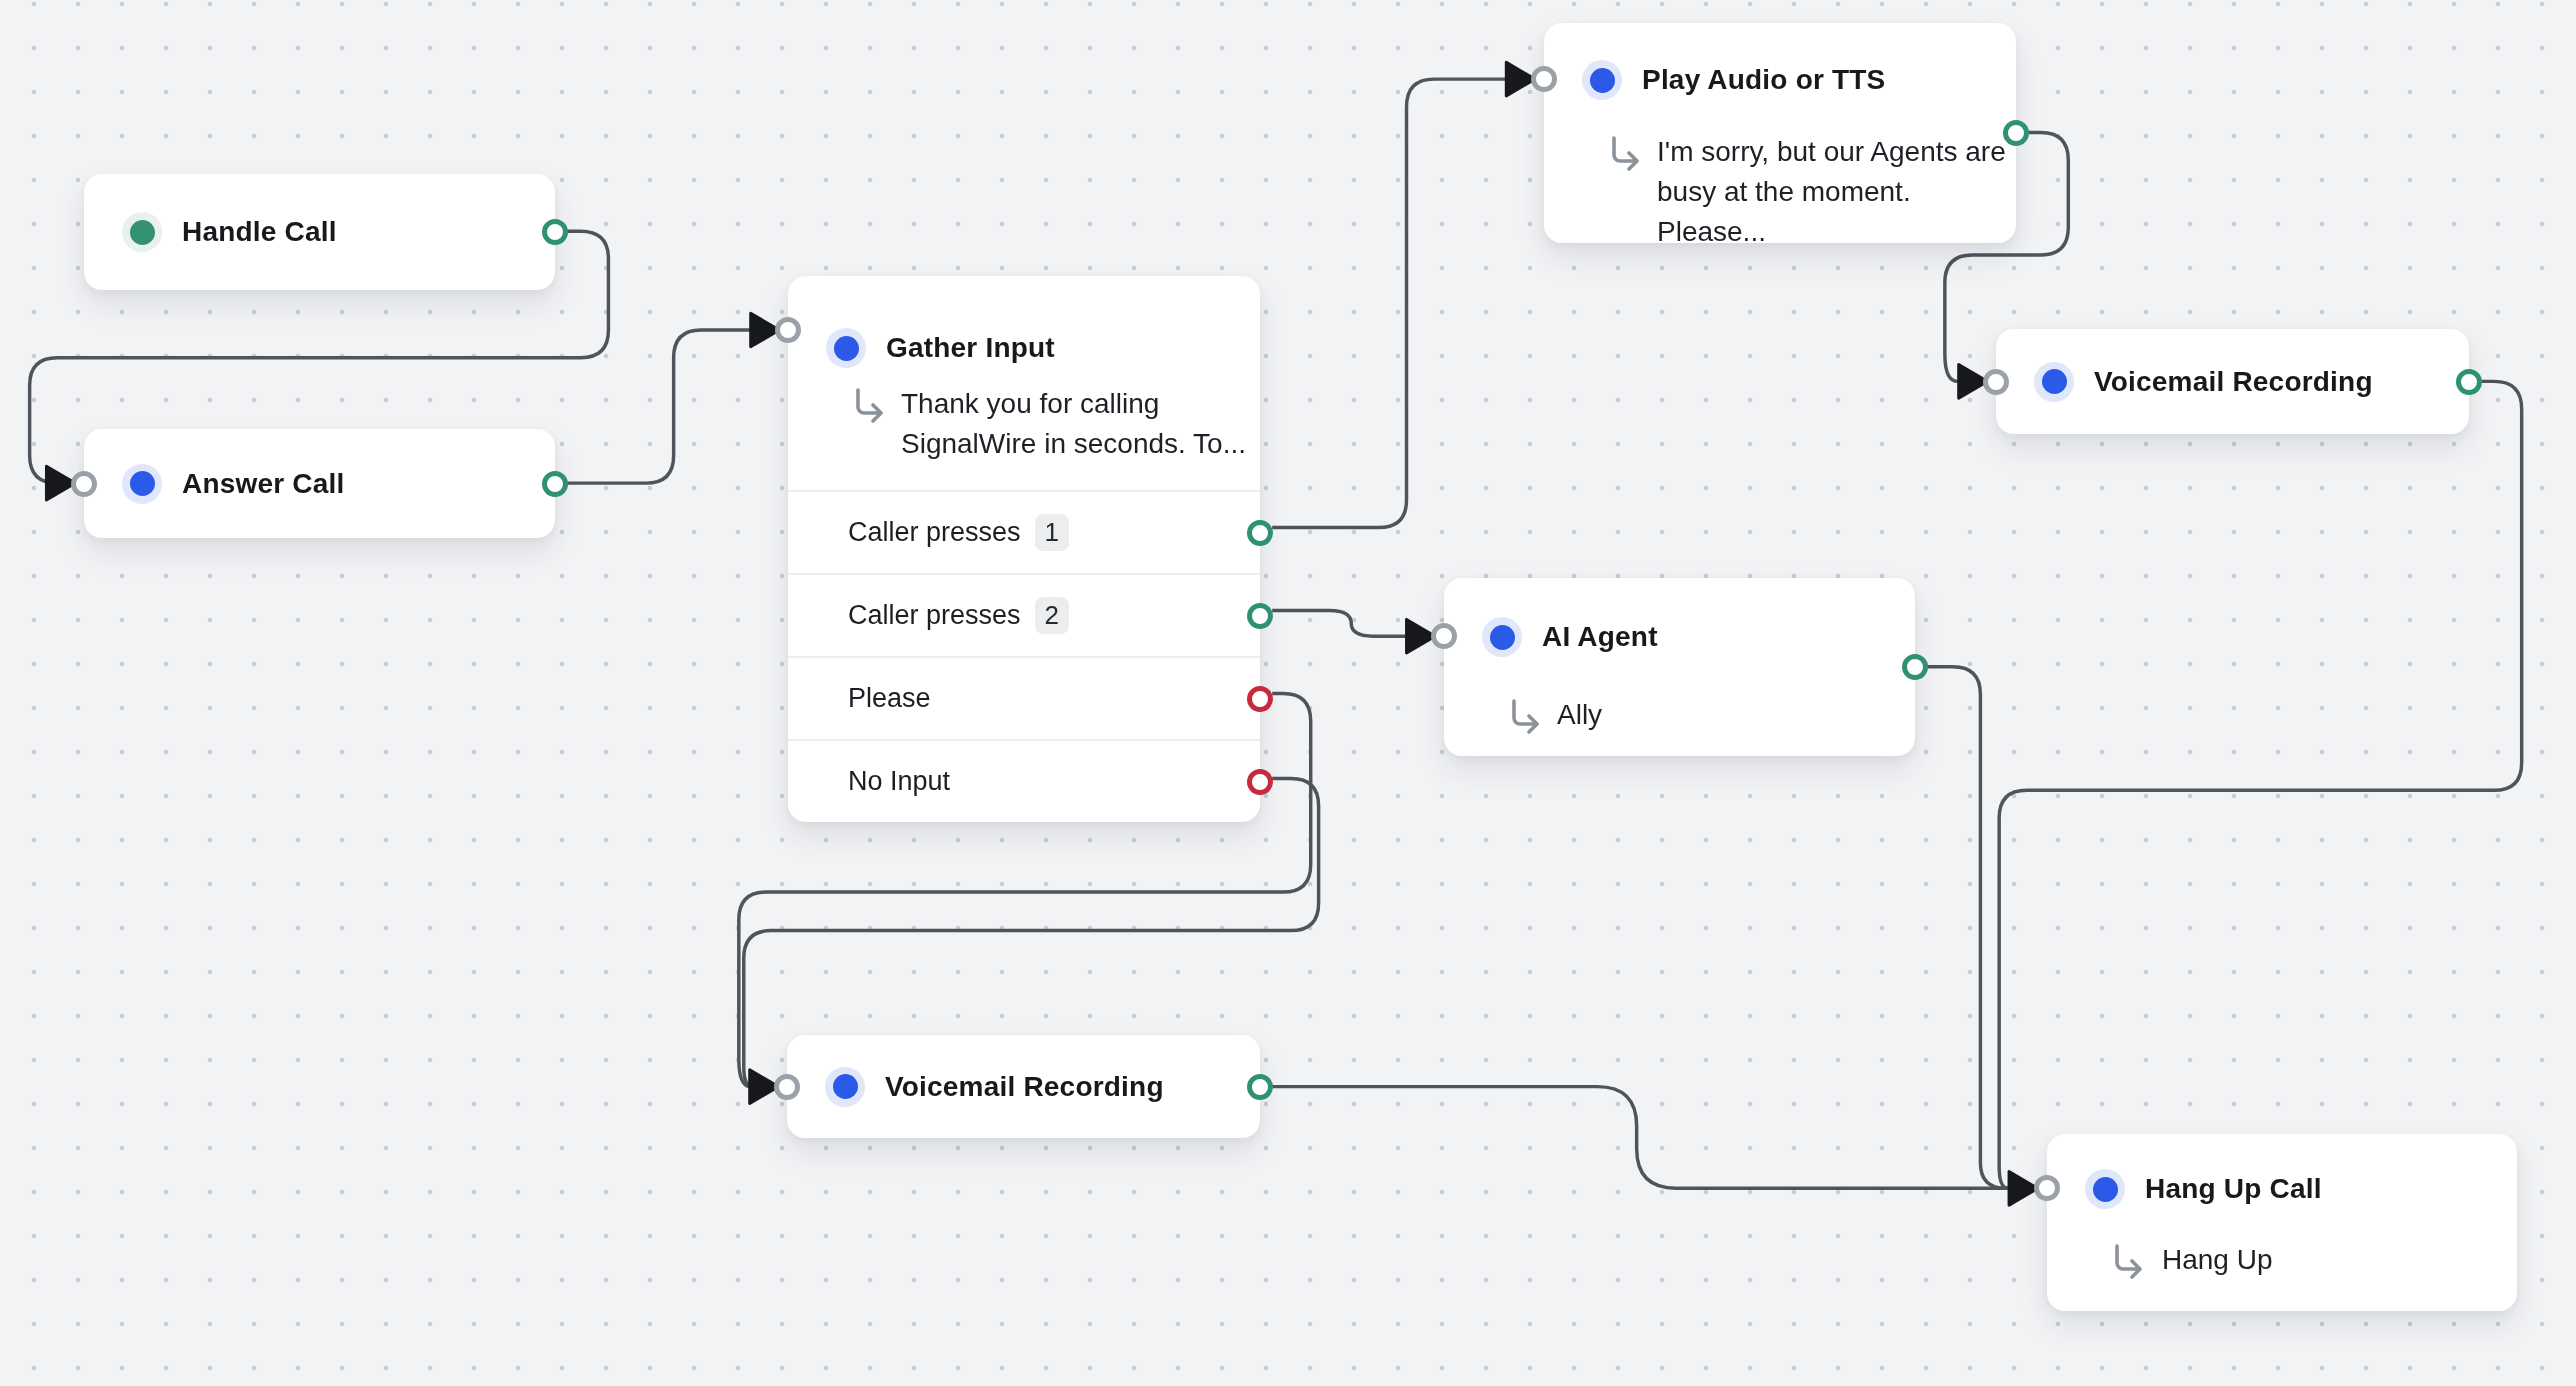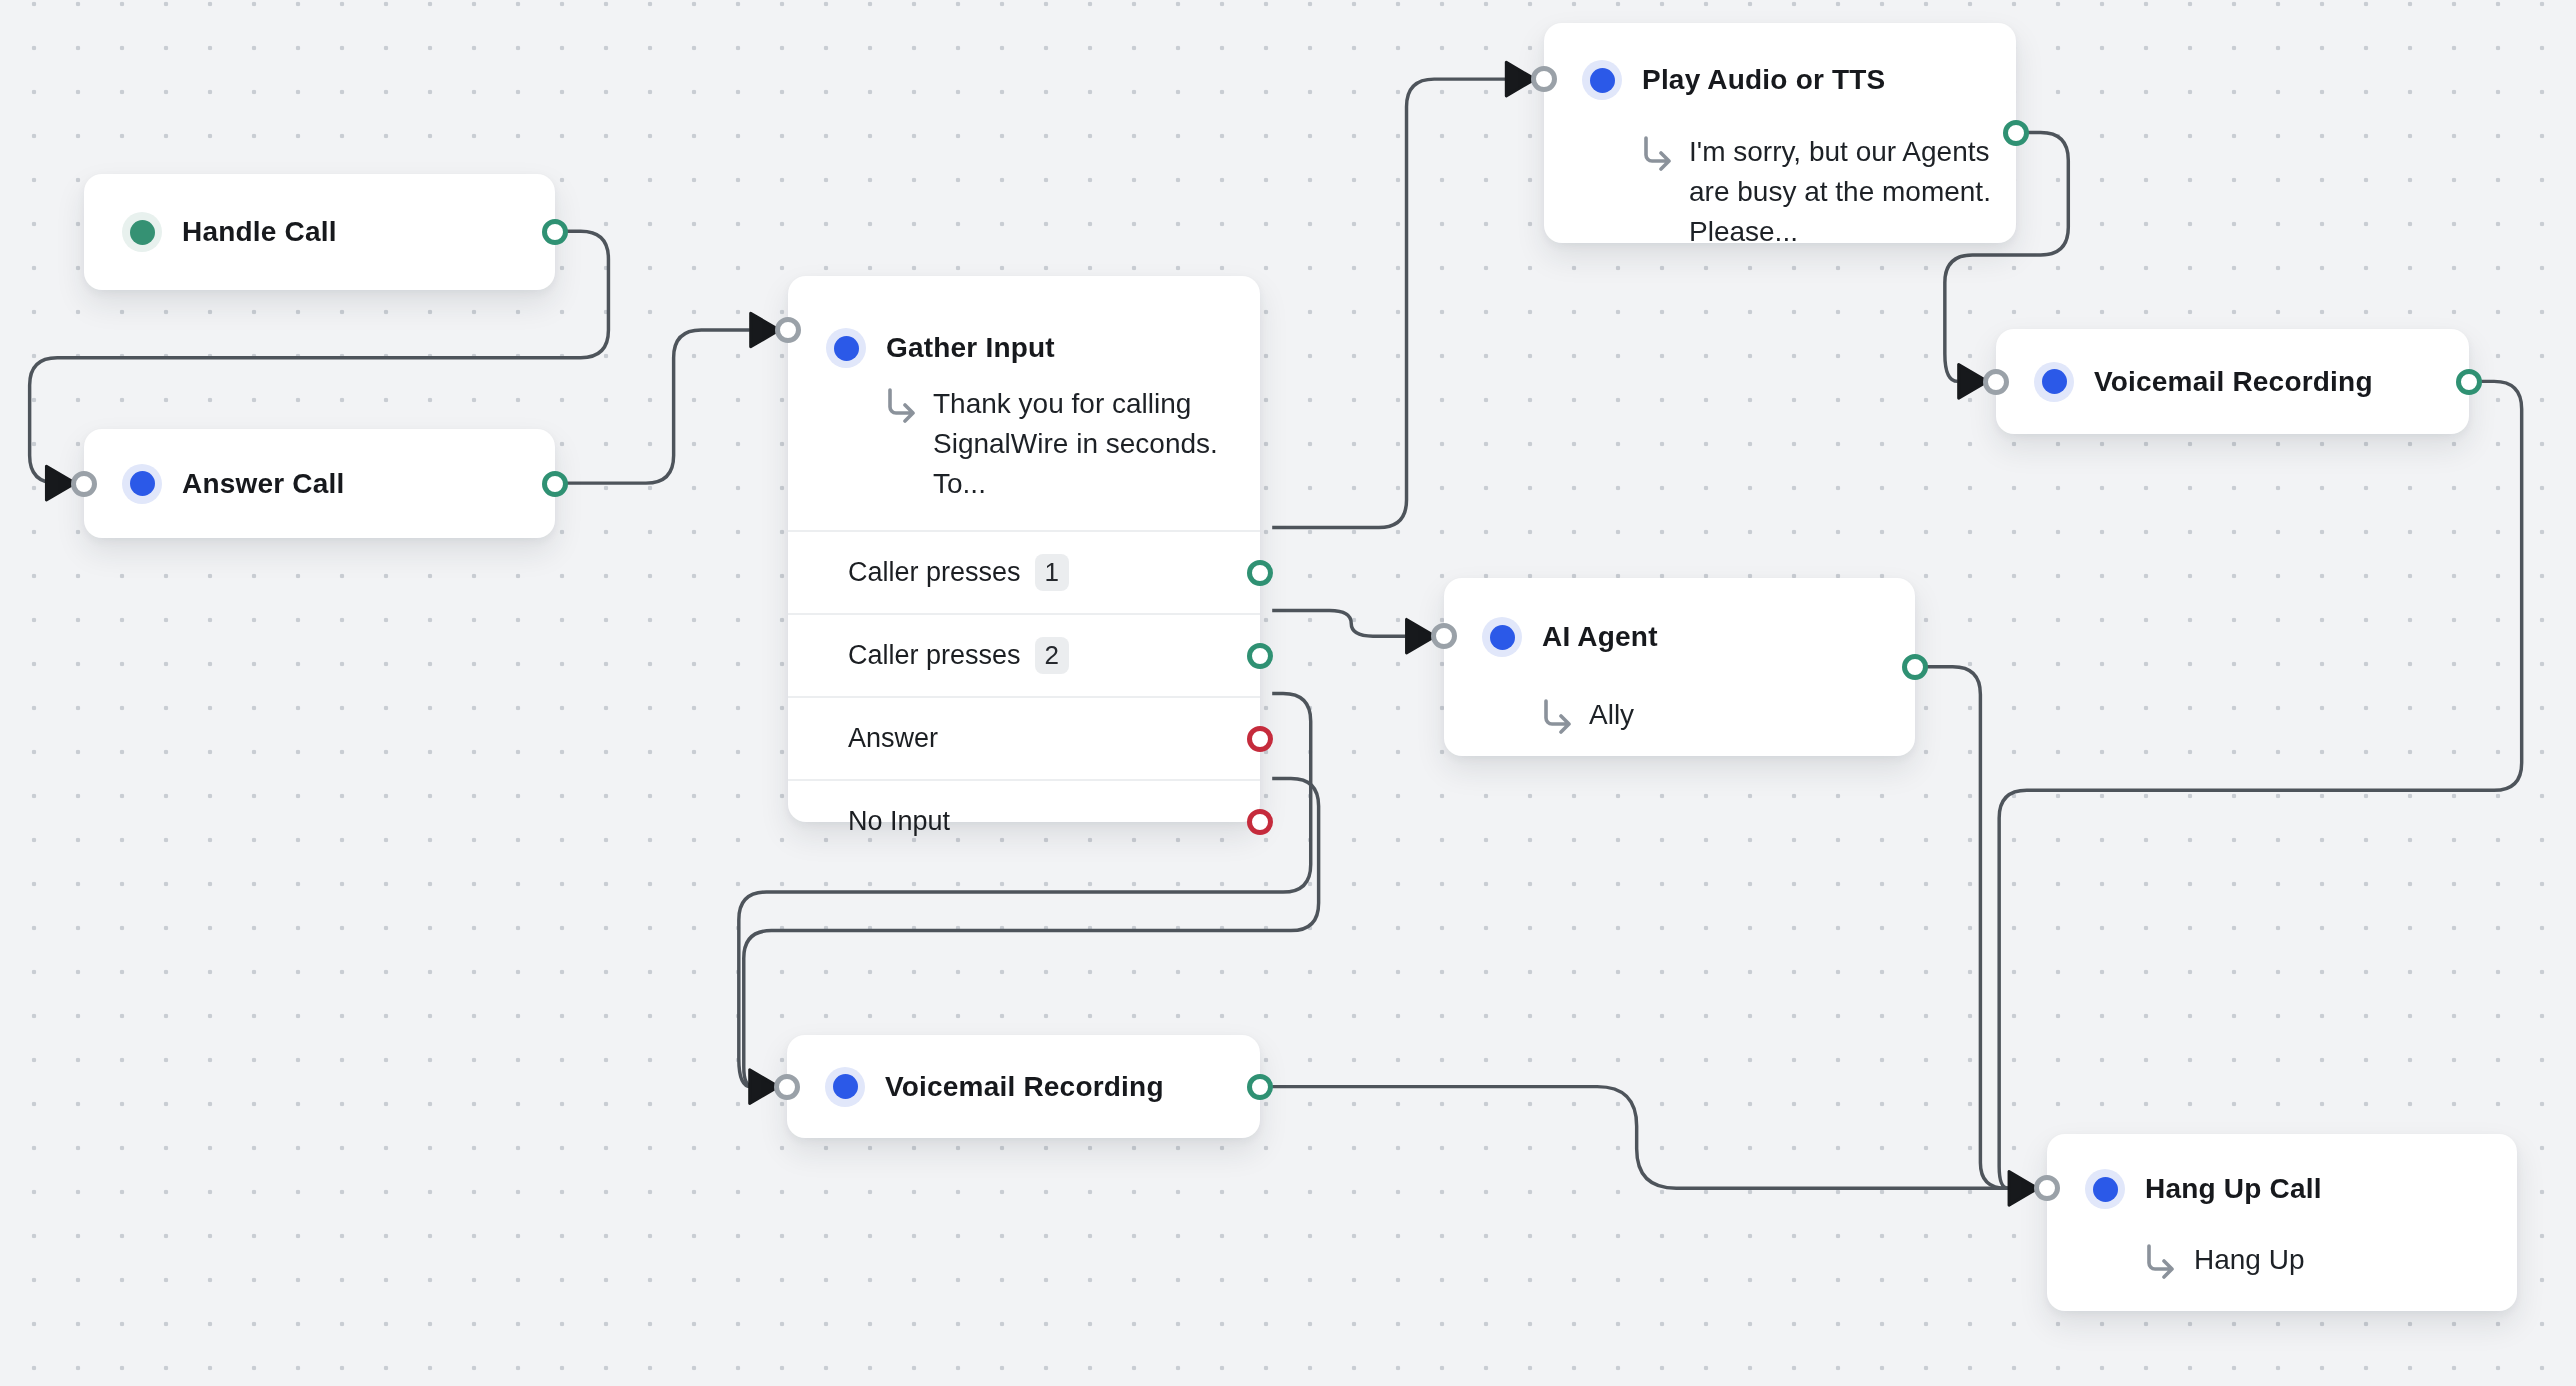--- a/index.html
+++ b/index.html
@@ -28,21 +28,21 @@
   .full-center{height:100%;}
   .node-icon{flex:0 0 auto;width:40px;height:40px;border-radius:50%;
     display:flex;align-items:center;justify-content:center;}
   .node-icon .dot{width:25px;height:25px;border-radius:50%;}
   .icon-blue{background:#e1e7fa;}
   .icon-blue .dot{background:#2b59e8;}
   .icon-teal{background:#e8f1ee;}
   .icon-teal .dot{background:#359173;}
   .node-title{font-size:28px;font-weight:700;letter-spacing:0.2px;line-height:40px;white-space:nowrap;}
 
-  .subtitle{display:flex;align-items:flex-start;gap:14px;padding-left:97px;color:#1d2126;}
+  .subtitle{display:flex;align-items:flex-start;gap:14px;padding-left:65px;color:#1d2126;}
   .subtitle .elbow{flex:0 0 auto;margin-top:3px;}
   .subtitle .sub-text{font-size:28px;line-height:40px;}
 
   .port{
     position:absolute;z-index:3;
     width:16px;height:16px;border-radius:50%;
     background:#ffffff;border:5px solid #9aa1a8;
     box-sizing:content-box;
   }
   .port.out{right:-13px;}
@@ -131,21 +131,21 @@
       <span>Caller presses</span>
       <span class="badge">1</span>
       <span class="port out success vcenter"></span>
     </div>
     <div class="g-row">
       <span>Caller presses</span>
       <span class="badge">2</span>
       <span class="port out error vcenter" style="border-color:#2f9173"></span>
     </div>
     <div class="g-row">
-      <span>Answer</span>
+      <span>Please</span>
       <span class="port out error vcenter"></span>
     </div>
     <div class="g-row">
       <span>No Input</span>
       <span class="port out error vcenter"></span>
     </div>
     <span class="port in" style="top:41px;"></span>
   </div>
 
   <div class="node" style="left:1544px;top:23px;width:472px;height:220px;">

